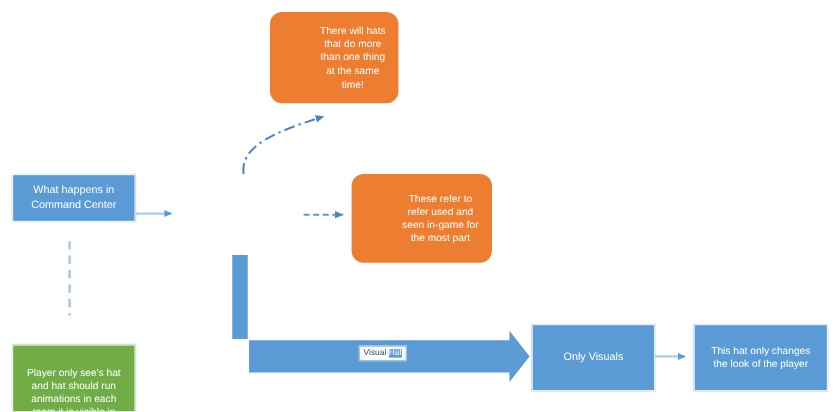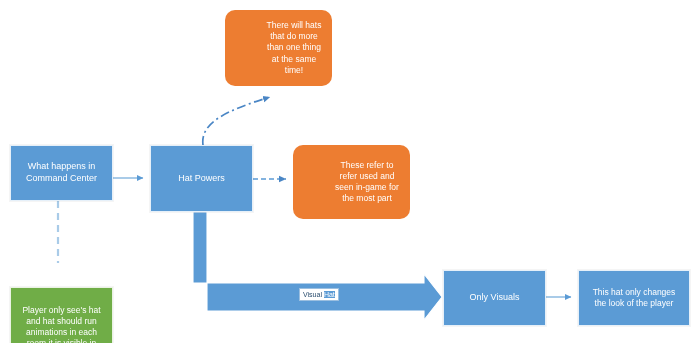--- a/index.html
+++ b/index.html
@@ -52,21 +52,21 @@
   }
   .blue  { background: #5b9bd5; }
   .orange{ background: #ed7d31; }
   .green { background: #70ad47; margin-top: 24px; }
 
   #n-multi-hats {
     left: 225px; top: 10px; width: 107px; height: 76px;
     font-size: 8.5px;
   }
   #n-command-center {
-    left: 10px; top: 145px; width: 103px; height: 56px;
+    left: 10px; top: 145px; width: 103px; height: 40px;
     font-size: 9px;
   }
   #n-hat-powers {
     left: 150px; top: 145px; width: 103px; height: 67px;
     font-size: 9px;
   }
   #n-powers-note {
     left: 293px; top: 145px; width: 117px; height: 74px;
     font-size: 8.5px;
   }
@@ -143,23 +143,20 @@
   </svg>
 
   <div class="node node-round orange" id="n-multi-hats">
     <span class="label">There will hats that do more than one thing at the same time!</span>
   </div>
 
   <div class="node node-rect blue" id="n-command-center">
     <span class="label">What happens in Command Center</span>
   </div>
 
-  <div class="node node-rect blue" id="n-hat-powers">
-    <span class="label">Hat Powers</span>
-  </div>
 
   <div class="node node-round orange" id="n-powers-note">
     <span class="label">These refer to refer used and seen in-game for the most part</span>
   </div>
 
   <div class="node node-rect green" id="n-player-sees">
     <span class="label">Player only see's hat and hat should run animations in each room it is visible in</span>
   </div>
 
   <div class="node node-rect blue" id="n-only-visuals">

